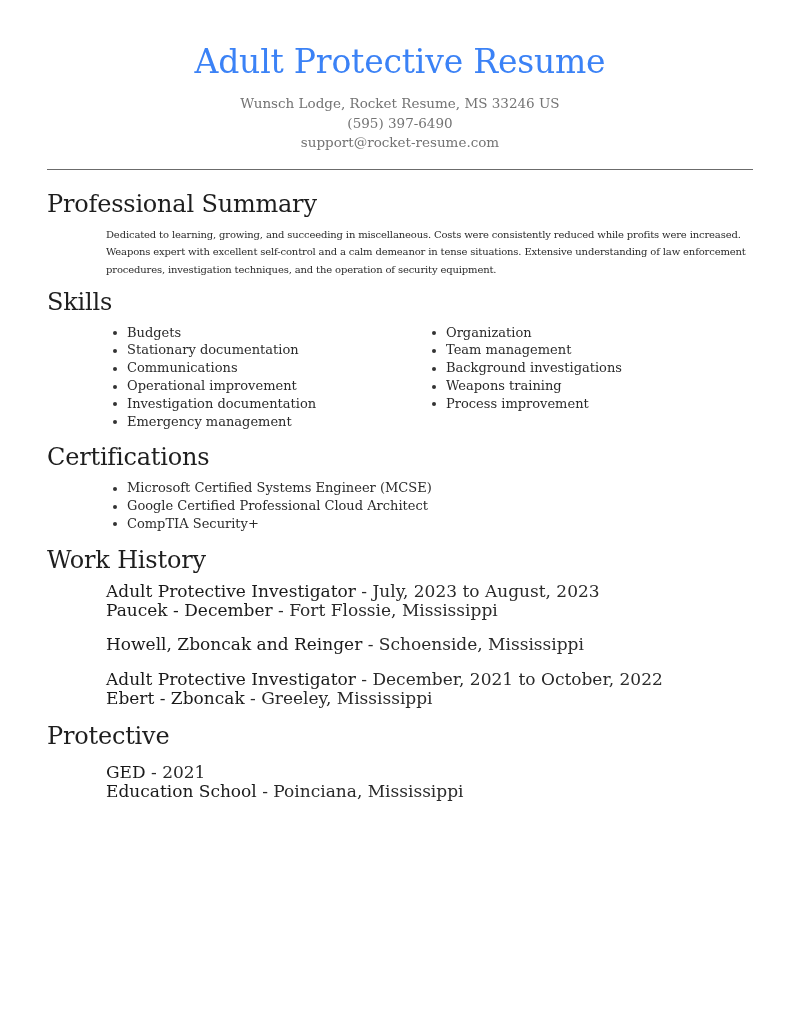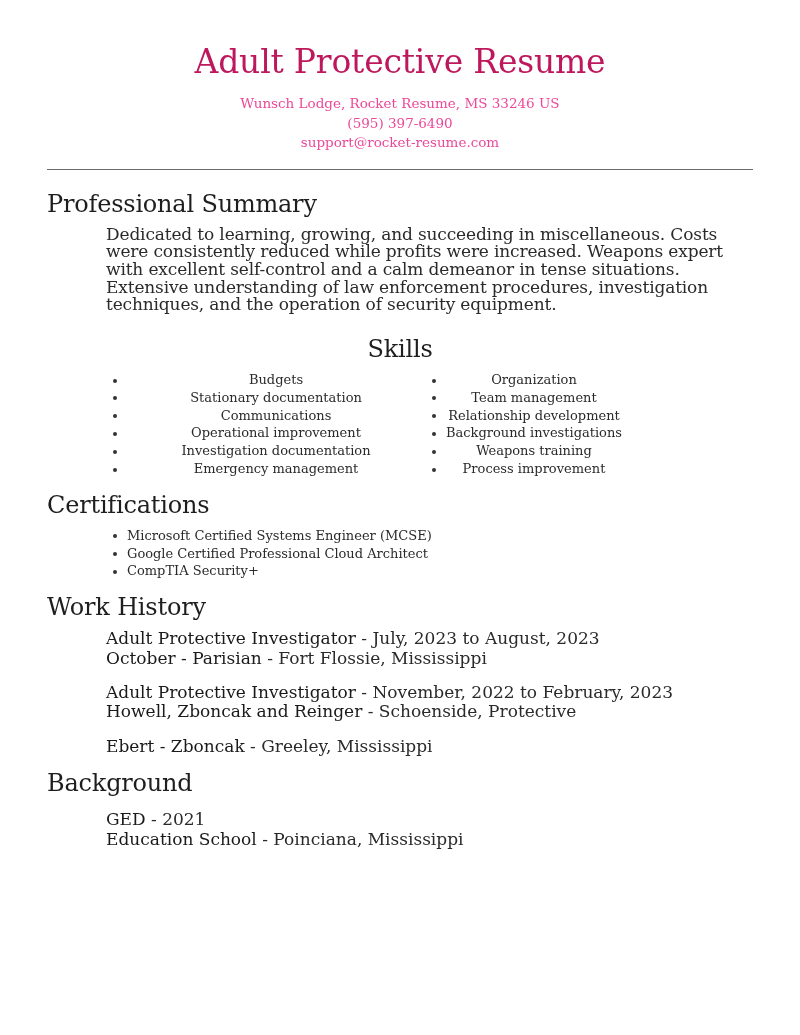--- a/index.html
+++ b/index.html
@@ -24,48 +24,48 @@
     .header {
       text-align: center;
       padding-top: 42px;
     }
     .name {
       font-size: 33px;
       font-weight: normal;
       margin: 0;
       line-height: 40px;
       letter-spacing: -0.2px;
-      color: #be185d;
+      color: #3b82f6;
     }
     .contact {
       margin-top: 12px;
       font-size: 13.5px;
       line-height: 19.5px;
-      color: #ec4899;
+      color: #737373;
     }
     .contact div { white-space: nowrap; }
     .divider {
       margin-top: 16px;
       height: 0;
       border: none;
       border-top: 1.5px solid #6b6b6b;
     }
     .section-title {
       font-size: 24px;
       font-weight: normal;
       color: #1e1e1e;
       margin: 0;
       line-height: 30px;
       letter-spacing: -0.2px;
     }
     .indent {
       margin-left: 59px;
     }
     .summary {
-      font-size: 17px;
+      font-size: 10px;
       line-height: 17.7px;
       color: #2a2a2a;
       margin-top: 7px;
       letter-spacing: -0.15px;
     }
     .skills-wrap {
       display: flex;
       margin-top: 7px;
       margin-left: 59px;
     }
@@ -123,35 +123,34 @@
     </div>
   </header>
 
   <hr class="divider">
 
   <section style="margin-top:19px;">
     <h2 class="section-title">Professional Summary</h2>
     <p class="summary indent" style="margin-bottom:0;">Dedicated to learning, growing, and succeeding in miscellaneous. Costs were consistently reduced while profits were increased. Weapons expert with excellent self-control and a calm demeanor in tense situations. Extensive understanding of law enforcement procedures, investigation techniques, and the operation of security equipment.</p>
   </section>
 
-  <section style="margin-top:20px;text-align:center;">
+  <section style="margin-top:8px;">
     <h2 class="section-title">Skills</h2>
     <div class="skills-wrap">
       <ul class="skills-col left">
         <li>Budgets</li>
         <li>Stationary documentation</li>
         <li>Communications</li>
         <li>Operational improvement</li>
         <li>Investigation documentation</li>
         <li>Emergency management</li>
       </ul>
       <ul class="skills-col right">
         <li>Organization</li>
         <li>Team management</li>
-        <li>Relationship development</li>
         <li>Background investigations</li>
         <li>Weapons training</li>
         <li>Process improvement</li>
       </ul>
     </div>
   </section>
 
   <section style="margin-top:12px;">
     <h2 class="section-title">Certifications</h2>
     <ul class="bullets">
@@ -159,33 +158,33 @@
       <li>Google Certified Professional Cloud Architect</li>
       <li>CompTIA Security+</li>
     </ul>
   </section>
 
   <section style="margin-top:12px;">
     <h2 class="section-title">Work History</h2>
     <div class="indent" style="margin-top:7px;">
       <div class="job">
         <div><span class="job-title">Adult Protective Investigator</span><span> - July, 2023 to August, 2023</span></div>
-        <div><span class="company">October - Parisian</span><span> - Fort Flossie, Mississippi</span></div>
+        <div><span class="company">Paucek - December</span><span> - Fort Flossie, Mississippi</span></div>
       </div>
       <div class="job">
-        <div><span class="job-title">Adult Protective Investigator</span><span> - November, 2022 to February, 2023</span></div>
-        <div><span class="company">Howell, Zboncak and Reinger</span><span> - Schoenside, Protective</span></div>
+        <div><span class="company">Howell, Zboncak and Reinger</span><span> - Schoenside, Mississippi</span></div>
       </div>
       <div class="job">
+        <div><span class="job-title">Adult Protective Investigator</span><span> - December, 2021 to October, 2022</span></div>
         <div><span class="company">Ebert - Zboncak</span><span> - Greeley, Mississippi</span></div>
       </div>
     </div>
   </section>
 
   <section style="margin-top:12px;">
-    <h2 class="section-title">Background</h2>
+    <h2 class="section-title">Protective</h2>
     <div class="edu indent" style="margin-top:12px;">
       <div><span class="degree-name">GED</span><span> - 2021</span></div>
       <div><span class="school">Education School</span><span> - Poinciana, Mississippi</span></div>
     </div>
   </section>
 
 </div>
 
 </body></html>

